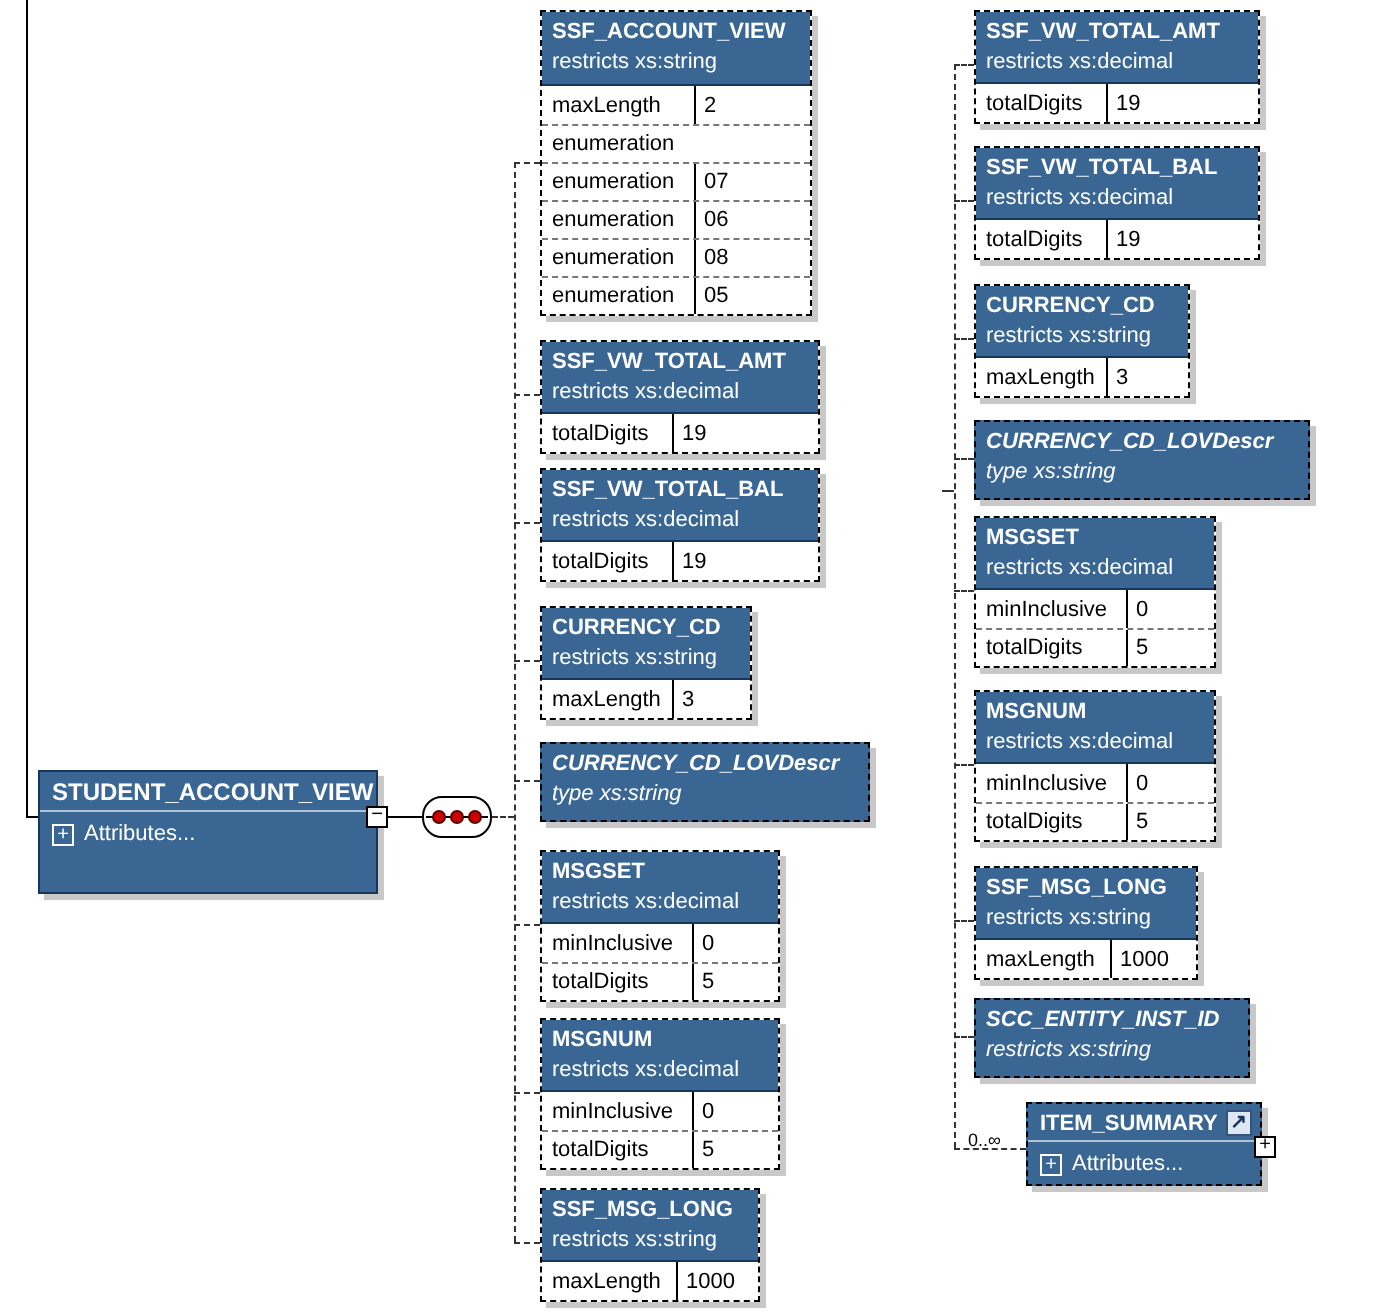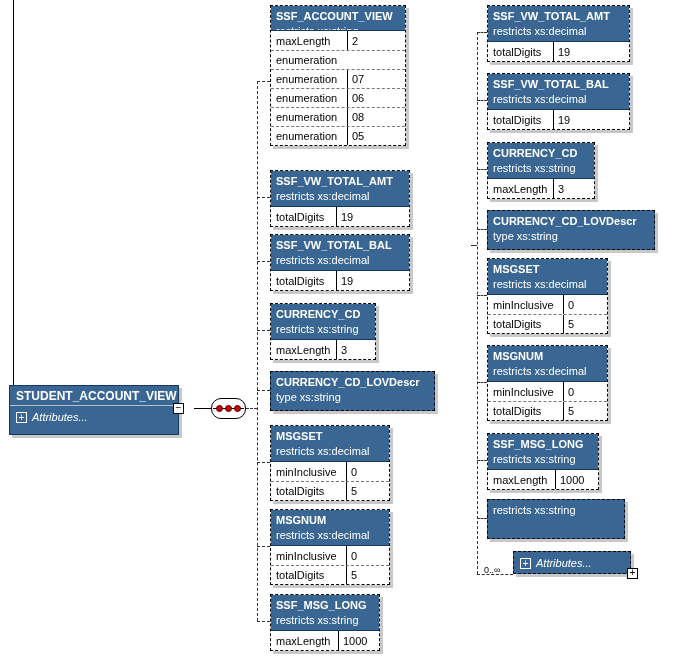--- a/index.html
+++ b/index.html
@@ -8,44 +8,44 @@
     font-family:"Liberation Sans",sans-serif;color:#000;
   }
   
   .sol-v{position:absolute;width:0;border-left:1px solid #000;z-index:1;}
   .sol-h{position:absolute;height:0;border-top:1px solid #000;z-index:1;}
   .dash-v{position:absolute;width:0;border-left:1px dashed var(--connector,#333);z-index:1;}
   .dash-h{position:absolute;height:0;border-top:1px dashed var(--connector,#333);z-index:1;}
   
   .node{position:absolute;border:1px dashed #000;background:#fff;
         box-shadow:3px 3px 0 var(--shadow,#C8C8C8);box-sizing:border-box;z-index:2;}
-  .node.solidblue{background:var(--node-blue,#3A6693);}
+  .node.solidblue{background:var(--node-blue,#3A6693);font-style:italic;}
   .nhead{background:var(--node-blue,#3A6693);color:#fff;padding:3px 5px 0 5px;box-sizing:border-box;overflow:hidden;}
   .nname{font-weight:bold;font-size:11px;line-height:15px;white-space:nowrap;}
   .nsub{font-size:11px;line-height:15px;white-space:nowrap;}
   .facets{border-top:1px solid var(--header-border,#16365C);}
   .frow{display:flex;height:19px;box-sizing:border-box;align-items:center;font-size:11px;}
   .frow + .frow{border-top:1px dashed #777;}
   .flabel{padding-left:5px;box-sizing:border-box;white-space:nowrap;}
   .fvalue{flex:1;border-left:1px solid #000;padding-left:4px;height:100%;display:flex;align-items:center;white-space:nowrap;}
   .fvalue.empty{border-left:none;}
   
   .elem{background:var(--node-blue,#3A6693);color:#fff;}
   .etitle{display:flex;align-items:center;padding:3px 4px 2px 6px;font-weight:bold;font-size:11px;
           border-bottom:1px solid rgba(255,255,255,.6);white-space:nowrap;}
   .linkicon{width:13px;height:13px;background:#dfe7f2;border:1px solid #36517a;color:#17375c;
             font-size:10px;line-height:11px;text-align:center;margin-left:4px;box-sizing:border-box;}
   .attrrow{display:flex;align-items:center;gap:5px;padding:5px 6px 4px 6px;font-size:11px;}
-  .alabel{font-style:italic;white-space:nowrap;}
+  .alabel{white-space:nowrap;}
   .pm{width:11px;height:11px;border:1px solid #fff;font-size:10px;line-height:9px;text-align:center;
       box-sizing:border-box;flex:0 0 auto;}
   .expander{position:absolute;width:11px;height:11px;background:#fff;border:1px solid #000;color:#000;
             font-size:10px;line-height:8px;text-align:center;box-sizing:border-box;z-index:4;}
   
-  .rootbox{position:absolute;left:9px;top:385px;width:170px;height:50px;
+  .rootbox{position:absolute;left:19px;top:385px;width:170px;height:62px;
            background:var(--node-blue,#3A6693);border:1px solid var(--header-border,#16365C);
            box-shadow:3px 3px 0 var(--shadow,#C8C8C8);color:#fff;box-sizing:border-box;z-index:2;}
   .roottitle{font-weight:bold;font-size:12px;padding:3px 6px 2px 6px;
              border-bottom:1px solid rgba(255,255,255,.6);white-space:nowrap;}
   
   .seq{position:absolute;left:211px;top:398px;width:35px;height:21px;background:#fff;border:1px solid #000;
        border-radius:10px;box-sizing:border-box;z-index:2;display:flex;align-items:center;justify-content:center;gap:2px;}
   .seq::before{content:"";position:absolute;left:1px;right:1px;top:9px;border-top:1px solid #000;}
   .seq .dot{width:7px;height:7px;background:var(--dot-red,#CC0000);border:1px solid #5e0000;
             border-radius:50%;box-sizing:border-box;position:relative;z-index:1;}
@@ -73,21 +73,21 @@
 
   <div class="seq">
     <span class="dot"></span>
     <span class="dot"></span>
     <span class="dot"></span>
   </div>
 
   <div class="occ">0..∞</div>
 
 <div class="node" style="left: 270px; top: 5px; width: 136px;">
-      <div class="nhead" style="height: 24px;">
+      <div class="nhead" style="height: 36px;">
         <div class="nname">SSF_ACCOUNT_VIEW</div>
         <div class="nsub">restricts xs:string</div>
       </div>
       <div class="facets">
         <div class="frow">
           <div class="flabel" style="width: 76px;">maxLength</div>
           <div class="fvalue">2</div>
         </div>
         <div class="frow">
           <div class="flabel" style="width: 76px;">enumeration</div>
@@ -294,25 +294,30 @@
       <div class="facets">
         <div class="frow">
           <div class="flabel" style="width: 67px;">maxLength</div>
           <div class="fvalue">1000</div>
         </div>
       </div>
     </div>
     <div class="dash-h" style="left: 477px; top: 460px; width: 10px;"></div>
     <div class="node solidblue" style="left: 487px; top: 499px; width: 138px;">
       <div class="nhead" style="height: 38px;">
+        <div class="nname">SCC_ENTITY_INST_ID</div>
         <div class="nsub">restricts xs:string</div>
       </div>
     </div>
     <div class="dash-h" style="left: 477px; top: 518px; width: 10px;"></div>
     <div class="node elem" style="left: 513px; top: 551px; width: 118px;">
+      <div class="etitle">
+        <span>ITEM_SUMMARY</span>
+        <span class="linkicon">↗</span>
+      </div>
       <div class="attrrow">
         <span class="pm">+</span>
         <span class="alabel">Attributes...</span>
       </div>
       <span class="expander" style="left: 113px; top: 16px;">+</span>
     </div>
     <div class="dash-h" style="left: 477px; top: 574px; width: 36px;"></div>
     <div class="dash-v" style="left: 477px; top: 32px; height: 542px;"></div>
   </div>
 

